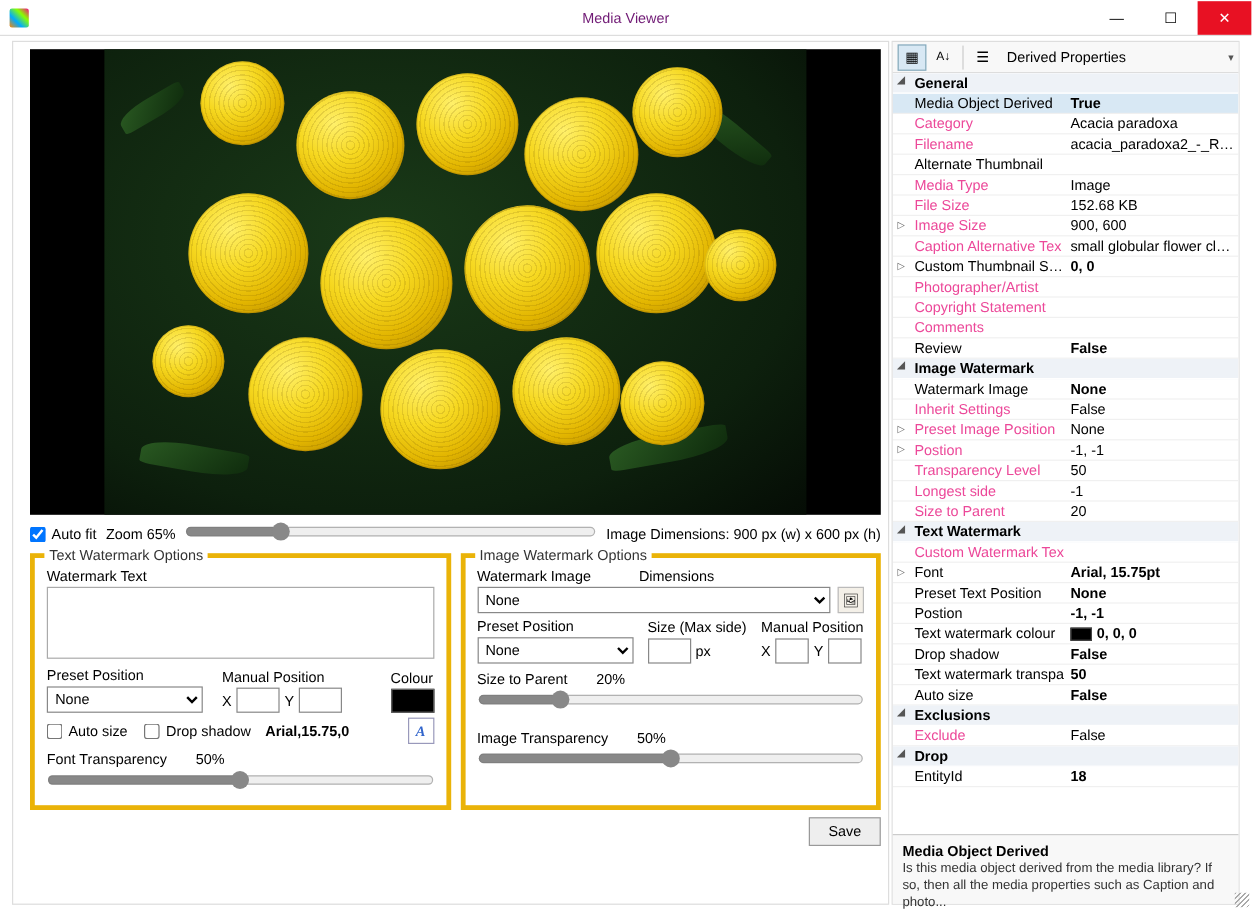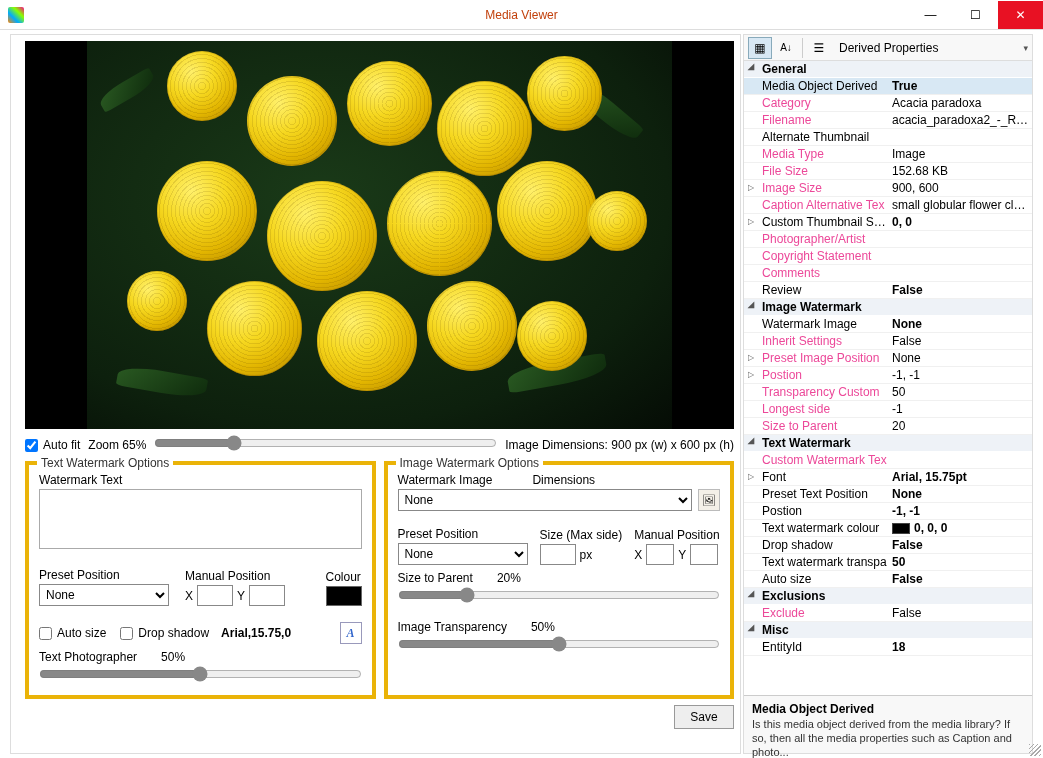--- a/index.html
+++ b/index.html
@@ -1,21 +1,21 @@
 <!DOCTYPE html>
 <html><head>
 <meta charset="utf-8">
 <style>
 * { box-sizing: border-box; margin: 0; padding: 0; }
 body { font-family: "Segoe UI", Tahoma, sans-serif; font-size: 12px; background: #fff; color: #000; overflow: hidden; width: 1043px; height: 758px; }
 
 
 .titlebar { height: 30px; background: #fff; border-bottom: 1px solid #ddd; display: flex; align-items: center; position: relative; }
 .titlebar .app-icon { width: 16px; height: 16px; margin-left: 8px; background: linear-gradient(45deg,#f80,#0af,#8f0,#f08); border-radius: 2px; }
-.titlebar .title { position: absolute; left: 50%; transform: translateX(-50%); font-size: 12px; color: #c2410c; }
+.titlebar .title { position: absolute; left: 50%; transform: translateX(-50%); font-size: 12px; color: #701a75; }
 .titlebar .win-btns { margin-left: auto; display: flex; }
 .titlebar .win-btn { width: 45px; height: 28px; display: flex; align-items: center; justify-content: center; font-size: 13px; }
 .titlebar .win-btn.close { background: #e81123; color: #fff; }
 
 .workspace { display: flex; height: calc(100% - 30px); }
 
 
 .leftcol { flex: 1; padding: 6px 6px 6px 14px; display: flex; flex-direction: column; border: 1px solid #ddd; margin: 4px 2px 4px 10px; }
 
 .image-frame { width: 100%; height: 388px; background: #000; display: flex; align-items: center; justify-content: center; position: relative; overflow: hidden; }
@@ -28,21 +28,21 @@
 .zoom-row .slider-track { flex: 1; height: 20px; position: relative; }
 .zoom-row .slider-track input[type=range] { width: 100%; }
 .dim-label { white-space: nowrap; }
 
 .panel-row { display: flex; gap: 8px; margin-top: 4px; }
 .groupbox { border: 4px solid #eab308; padding: 8px 10px 10px 10px; position: relative; flex: 1; }
 .groupbox .legend { position: absolute; top: -9px; left: 8px; background: #fff; padding: 0 4px; font-size: 12px; color: #333; }
 
 .field-label { font-size: 12px; margin-bottom: 2px; display: block; }
 textarea.wm-text { width: 100%; height: 60px; border: 1px solid #aaa; resize: none; font-family: inherit; padding: 2px 4px; }
-.row { display: flex; align-items: center; gap: 6px; margin-top: 16px; }
+.row { display: flex; align-items: center; gap: 6px; margin-top: 4px; }
 .row .col { display: flex; flex-direction: column; }
 select, input[type=text] { border: 1px solid #888; background: #fff; font: inherit; padding: 1px 2px; height: 21px; }
 select { height: 22px; }
 .combo-wide { width: 130px; }
 .combo-full { width: 100%; }
 .small-input { width: 36px; }
 .colour-swatch { width: 36px; height: 20px; background: #000; border: 1px solid #666; }
 .font-btn { width: 22px; height: 22px; border: 1px solid #99b; background: #fff; color: #36c; font-style: italic; font-weight: bold; font-family: "Times New Roman", serif; display: flex; align-items: center; justify-content: center; cursor: pointer; }
 .icon-btn { width: 22px; height: 22px; border: 1px solid #bbb; background: #f4f0e8; display: flex; align-items: center; justify-content: center; cursor: pointer; font-size: 11px; }
 input[type=checkbox] { margin-right: 3px; }
@@ -178,21 +178,21 @@
           <label class="ck-label" style="margin-left:8px">
             <input type="checkbox" style="">
             <span>Drop shadow</span>
           </label>
           <b style="margin-left:6px">Arial,15.75,0</b>
           <div class="font-btn" style="margin-left:auto">A</div>
         </div>
 
         <div class="slider-row">
           <div class="lab">
-            <span>Text Photographer</span>
+            <span>Font Transparency</span>
             <span>50%</span>
           </div>
           <input type="range" min="0" max="100" value="50" style="">
         </div>
       </div>
 
       <div class="groupbox">
         <div class="legend">Image Watermark Options</div>
         <div class="row" style="margin-top:0; gap:40px">
           <span class="field-label" style="margin:0">Watermark Image</span>
@@ -352,21 +352,21 @@
           <div class="pname">Preset Image Position</div>
           <div class="pval">None</div>
         </div>
         <div class="prop-row">
           <div class="expander">▷</div>
           <div class="pname">Postion</div>
           <div class="pval">-1, -1</div>
         </div>
         <div class="prop-row">
           <div class="expander"></div>
-          <div class="pname">Transparency Custom</div>
+          <div class="pname">Transparency Level</div>
           <div class="pval">50</div>
         </div>
         <div class="prop-row">
           <div class="expander"></div>
           <div class="pname">Longest side</div>
           <div class="pval">-1</div>
         </div>
         <div class="prop-row">
           <div class="expander"></div>
           <div class="pname">Size to Parent</div>
@@ -412,21 +412,21 @@
           <div class="expander"></div>
           <div class="pname dark">Auto size</div>
           <div class="pval bold">False</div>
         </div>
         <div class="prop-cat">Exclusions</div>
         <div class="prop-row">
           <div class="expander"></div>
           <div class="pname">Exclude</div>
           <div class="pval">False</div>
         </div>
-        <div class="prop-cat">Misc</div>
+        <div class="prop-cat">Drop</div>
         <div class="prop-row">
           <div class="expander"></div>
           <div class="pname dark">EntityId</div>
           <div class="pval bold">18</div>
         </div>
       </div>
 
     <div class="prop-desc">
       <div class="dtitle">Media Object Derived</div>
       <div class="dtext">Is this media object derived from the media library? If so, then all the media properties such as Caption and photo...</div>

